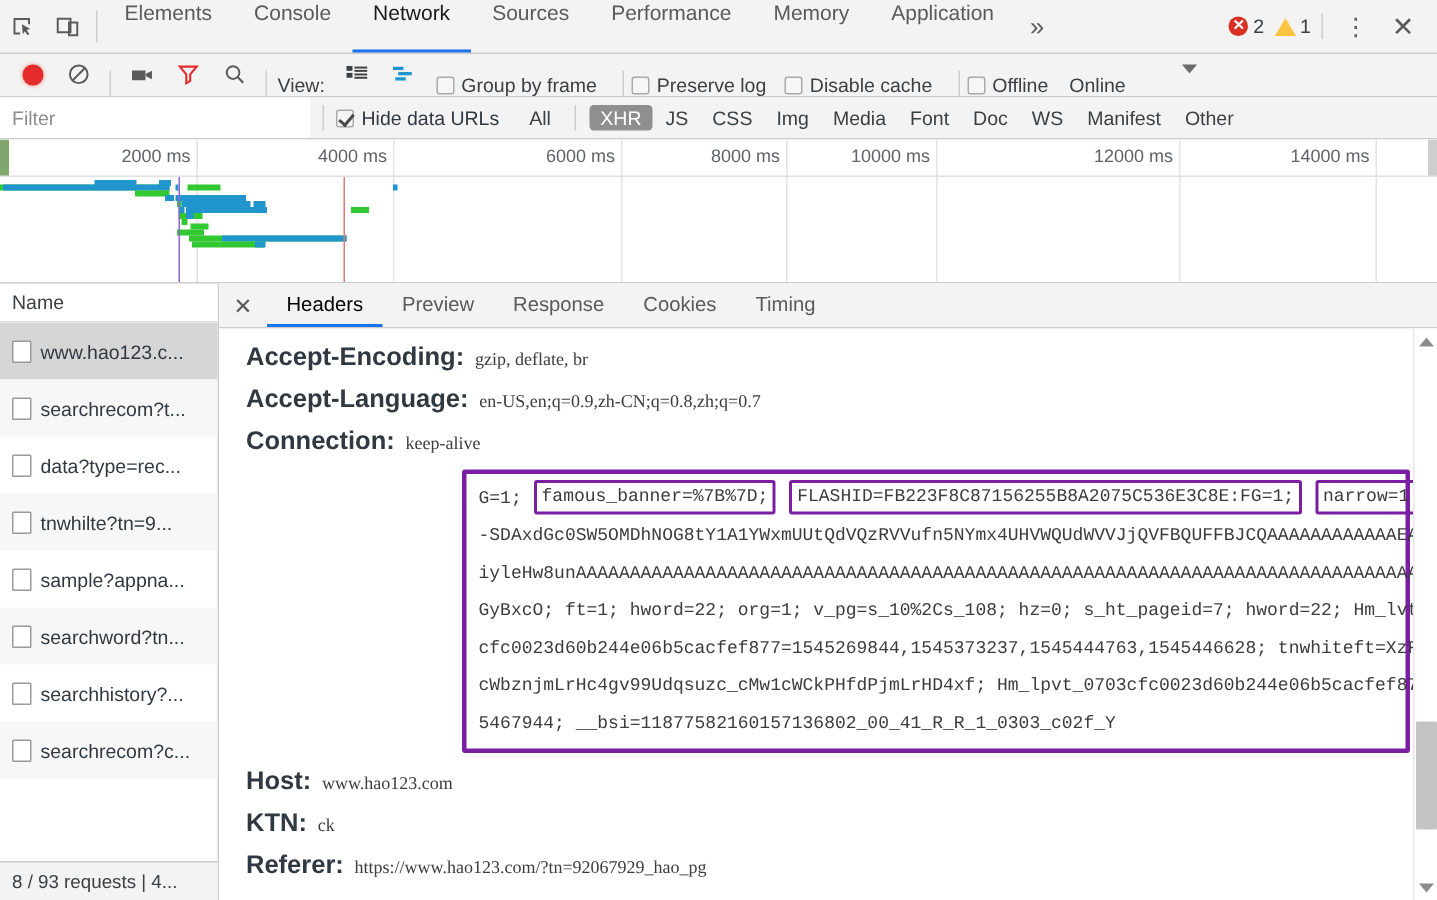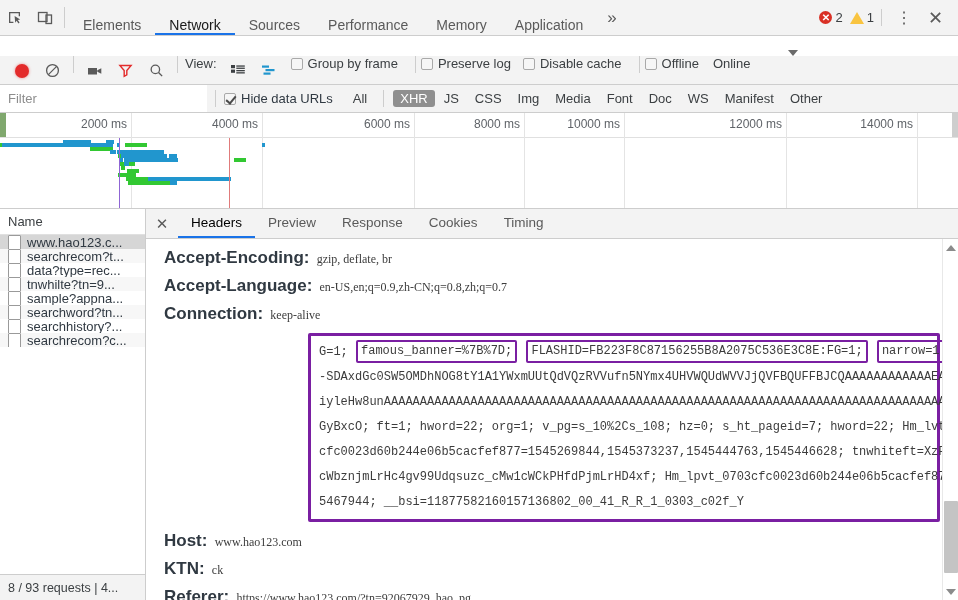--- a/index.html
+++ b/index.html
@@ -22,21 +22,21 @@
     background: #f3f3f3;
     border-bottom: 1px solid #cdcdcd;
   }
   .tb-iconbtn {
     width: 30px; display: flex; align-items: center; justify-content: center;
     cursor: pointer;
   }
   .tb-sep { width: 1px; background: #cdcdcd; margin: 7px 4px; }
   .tab-list { display: flex; align-items: stretch; }
   .tab {
-    padding: 0 14px; display: flex; align-items: flex-end;
+    padding: 0 14px; display: flex; align-items: flex-start;
     font-size: 14px; color: #5a5a5a; cursor: pointer;
     border-bottom: 2px solid transparent;
     white-space: nowrap;
   }
   .tab.selected { color: #1a1a1a; border-bottom: 2px solid #1a73e8; }
   .tab-more { padding: 0 10px; display:flex; align-items:center; font-size:17px; color:#5a5a5a; cursor:pointer; }
   .tb-right { margin-left: auto; display: flex; align-items: center; padding-right: 6px; }
   .err-badge { display: flex; align-items: center; gap: 3px; font-size: 13px; color: #3c4043; cursor: pointer; }
   .err-badge .dot-err {
     width: 13px; height: 13px; border-radius: 50%; background: #d93025;
@@ -47,25 +47,25 @@
     width: 0; height: 0; border-left: 7px solid transparent; border-right: 7px solid transparent;
     border-bottom: 12px solid #f9c440; position: relative;
   }
   .vert-sep { width:1px; height:17px; background:#cdcdcd; margin:0 7px; }
   .kebab { padding: 0 7px; cursor: pointer; font-size: 16px; color:#5a5a5a; letter-spacing:0; }
   .closex { padding: 0 9px; cursor: pointer; font-size: 18px; color:#5a5a5a; }
 
   
   .net-toolbar {
     height: 29px; min-height: 29px;
-    display: flex; align-items: flex-start;
+    display: flex; align-items: flex-end;
     background: #f3f3f3;
     border-bottom: 1px solid #cdcdcd;
     padding-left: 6px;
-    font-size: 13px; color: #3c4043; margin-top: 20px;
+    font-size: 13px; color: #3c4043;
   }
   .rec-dot { width: 14px; height: 14px; border-radius: 50%; background: #e32b2b; box-shadow: 0 0 3px rgba(227,43,43,.55); }
   .ntb-btn { width: 31px; height: 29px; display:flex; align-items:center; justify-content:center; cursor:pointer; }
   .ntb-sep { width: 1px; height: 17px; background: #cdcdcd; margin: 0 5px; }
   .view-label { margin: 0 6px 0 2px; color:#3c4043; }
   .cb {
     width: 12px; height: 12px; border: 1px solid #a9a9a9; background:#f6f6f6; border-radius:2px;
     display:inline-block; vertical-align:middle; position: relative; cursor: pointer;
   }
   .cb.checked { background:#f6f6f6; }
@@ -124,21 +124,21 @@
     width: 146px; min-width: 146px; display:flex; flex-direction:column;
     border-right: 1px solid #cdcdcd; background:#fff;
   }
   .req-head {
     height: 26px; min-height:26px; display:flex; align-items:center;
     padding-left: 8px; font-size: 13px; color:#3c4043;
     background:#fff; border-bottom:1px solid #e0e0e0;
   }
   .req-list { flex:1; overflow:hidden; }
   .req-row {
-    height: 14px; display:flex; align-items:center; gap:6px; padding-left: 8px;
+    height: 38px; display:flex; align-items:center; gap:6px; padding-left: 8px;
     font-size: 13px; color:#303942; cursor:pointer; white-space:nowrap; overflow:hidden;
   }
   .req-row:nth-child(even) { background: #f7f7f7; }
   .req-row.selected { background: #d6d6d6; }
   .doc-icon {
     width: 13px; height: 15px; min-width:13px; border: 1px solid #9a9a9a; background:#fff; border-radius:1px;
   }
   .sb-status {
     height: 26px; min-height:26px; display:flex; align-items:center; padding-left:8px;
     font-size:12.5px; color:#3c4043; border-top:1px solid #cdcdcd; background:#f3f3f3;
@@ -209,20 +209,23 @@
     <div class="tb-iconbtn">
       <svg width="16" height="16" viewBox="0 0 16 16">
           <rect x="1.5" y="2.5" width="8.5" height="9" fill="none" stroke="#5a5a5a" stroke-width="1.3"></rect>
           <rect x="9" y="5" width="5.5" height="8.5" fill="none" stroke="#5a5a5a" stroke-width="1.3"></rect>
         </svg>
     </div>
     <div class="tb-sep"></div>
     <div class="tab-list">
       <div class="tab">
           <span>Elements</span>
+        </div>
+      <div class="tab">
+          <span>Console</span>
         </div>
       <div class="tab selected">
           <span>Network</span>
         </div>
       <div class="tab">
           <span>Sources</span>
         </div>
       <div class="tab">
           <span>Performance</span>
         </div>

